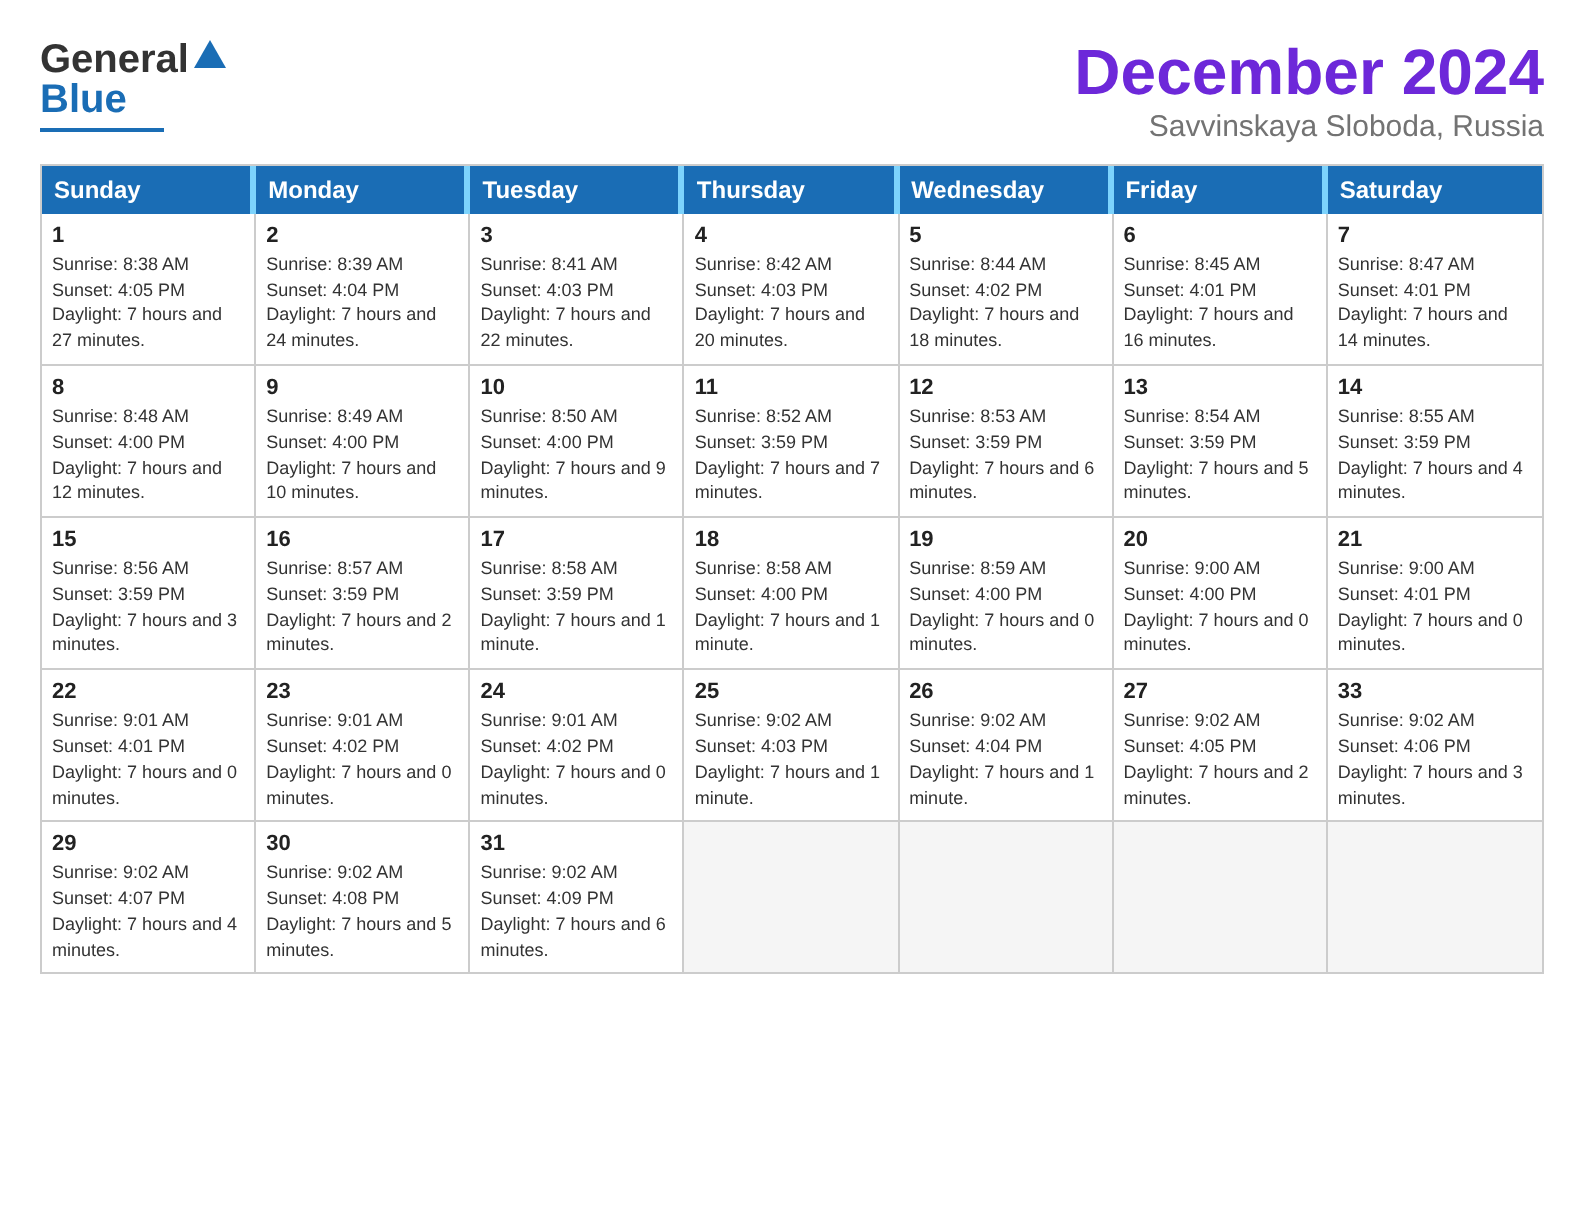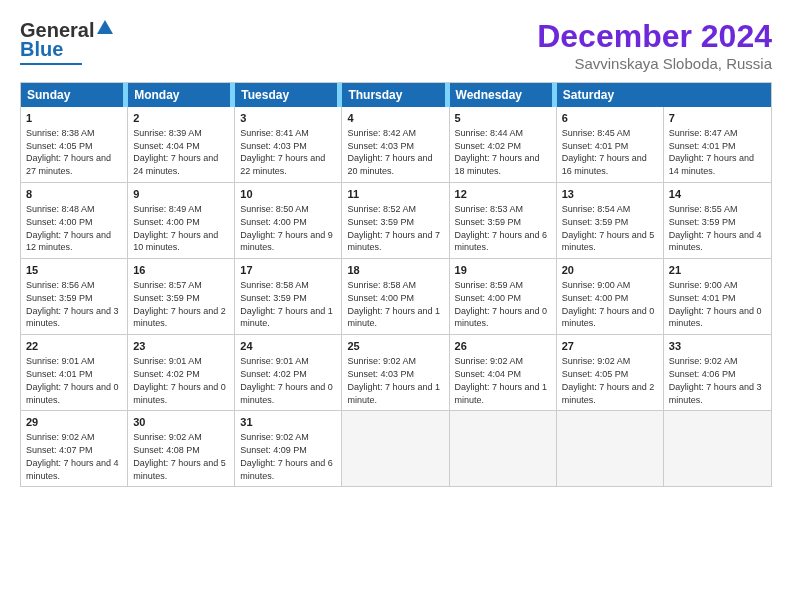--- a/index.html
+++ b/index.html
@@ -50,21 +50,21 @@
       display: grid;
       grid-template-columns: repeat(7, 1fr);
       background: #1a6db5;
     }
     .cal-header-cell {
       color: #fff;
       font-weight: bold;
       font-size: 12px;
       padding: 5px 6px;
       text-align: left;
-      border-right: 5px solid #7dd3fc;
+      border-right: 3px solid #7dd3fc;
     }
     .cal-header-cell:last-child { border-right: none; }
     .cal-body {
       flex: 1;
       display: flex;
       flex-direction: column;
     }
     .cal-row {
       display: grid;
       grid-template-columns: repeat(7, 1fr);
@@ -121,20 +121,21 @@
     </div>
   </div>
 
   <div class="calendar">
     <div class="cal-header" id="cal-header">
         <div class="cal-header-cell">Sunday</div>
         <div class="cal-header-cell">Monday</div>
         <div class="cal-header-cell">Tuesday</div>
         <div class="cal-header-cell">Thursday</div>
         <div class="cal-header-cell">Wednesday</div>
+        <div class="cal-header-cell">Friday</div>
         <div class="cal-header-cell">Saturday</div>
       </div>
     <div class="cal-body" id="cal-body">
         <div class="cal-row">
           <div class="cal-cell"><span class="day-num">1</span><span class="cell-text" style="white-space: pre-line;">Sunrise: 8:38 AM
 Sunset: 4:05 PM
 Daylight: 7 hours and 27 minutes.</span></div>
           <div class="cal-cell"><span class="day-num">2</span><span class="cell-text" style="white-space: pre-line;">Sunrise: 8:39 AM
 Sunset: 4:04 PM
 Daylight: 7 hours and 24 minutes.</span></div>

